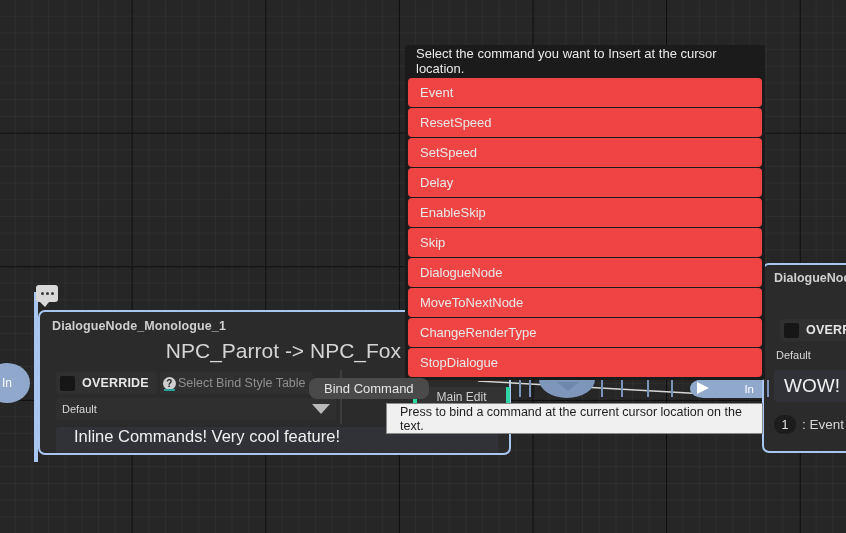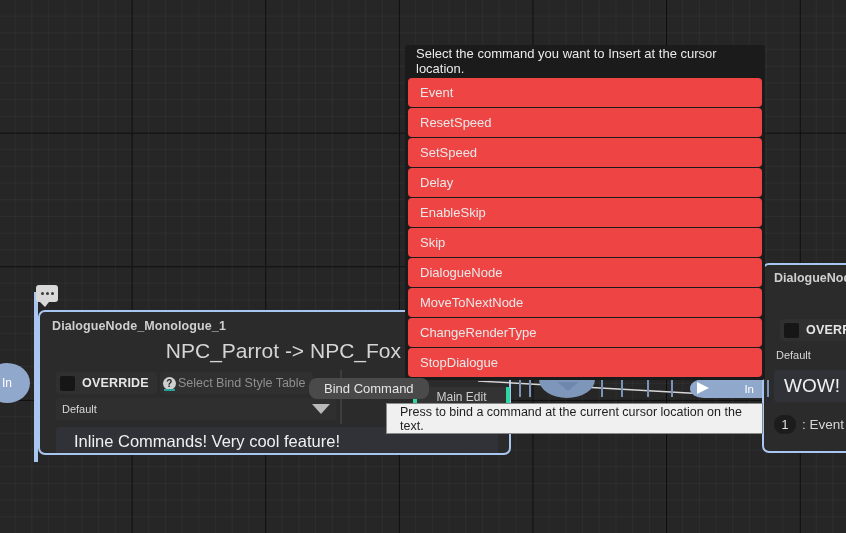--- a/index.html
+++ b/index.html
@@ -162,21 +162,21 @@
     border-right: 9px solid transparent;
     border-top: 10px solid #b9b9b9;
   }
 
   .textfield {
     position: absolute;
     left: 16px; top: 115px;
     width: 442px; height: 28px;
     background: #313238;
     border-radius: 3px;
-    display: flex; align-items: center;
+    display: flex; 
     padding-left: 18px;
   }
   .textfield span {
     font-size: 16.5px; color: #f0f0f0;
   }
 
   .bind-btn {
     position: absolute;
     left: 309px; top: 378px;
     background: #4a4a4a;

